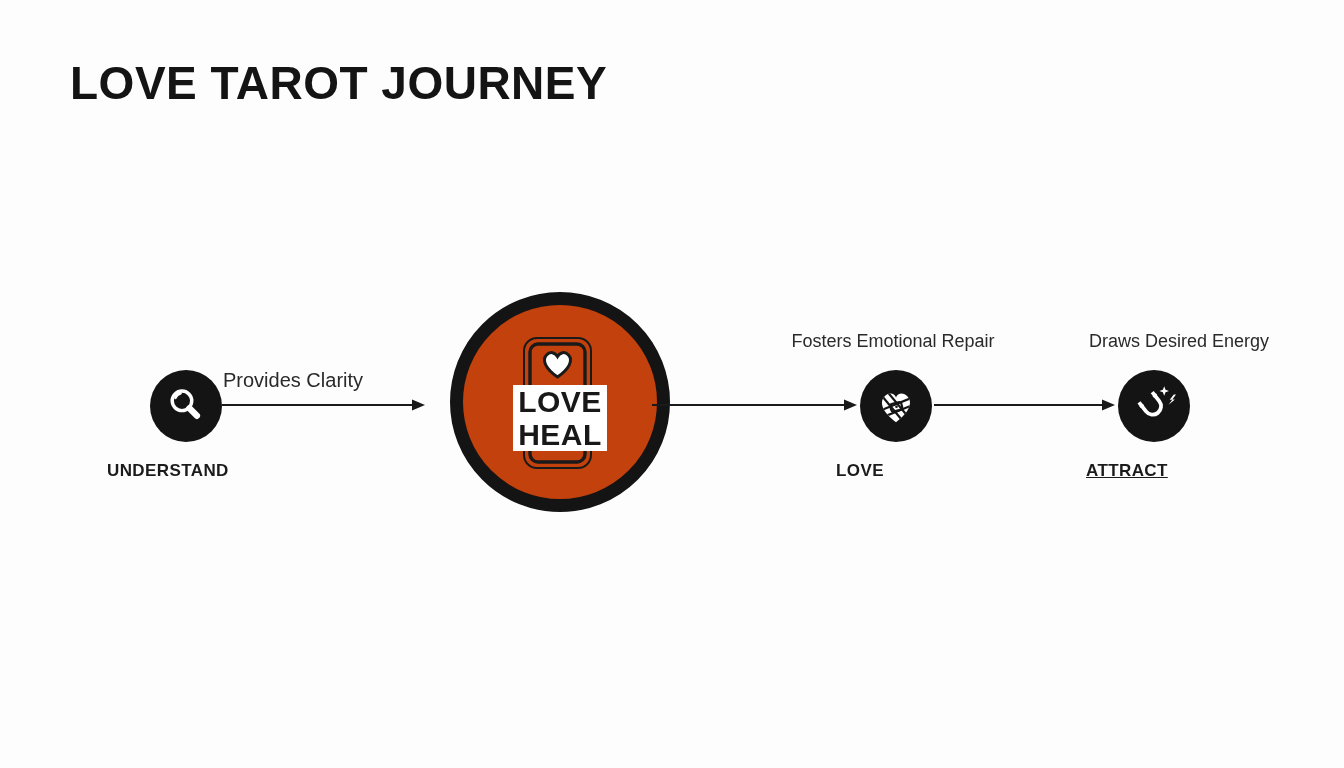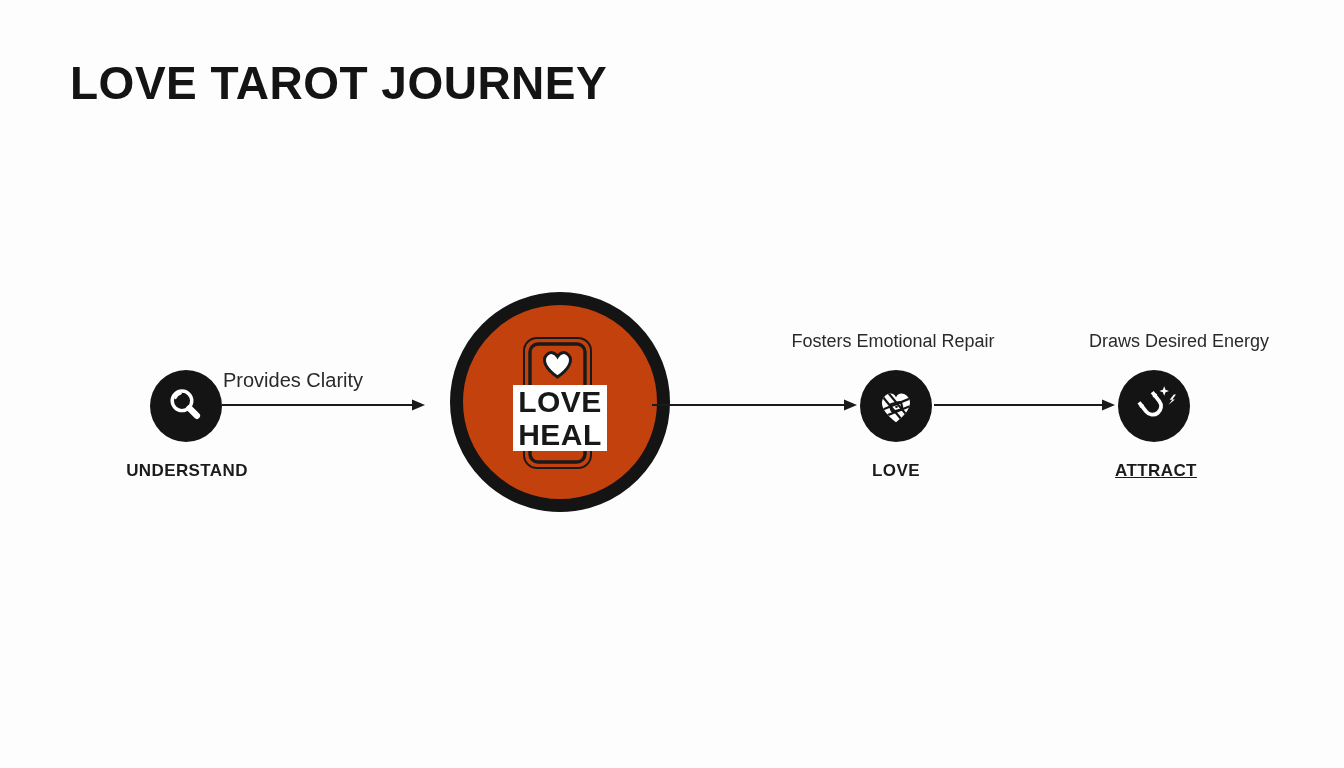--- a/index.html
+++ b/index.html
@@ -20,21 +20,21 @@
 
   
   .node-circle {
     position: absolute; width: 72px; height: 72px;
     background: #141414; border-radius: 50%;
     display: flex; align-items: center; justify-content: center;
   }
   .node-circle svg { display: block; }
 
   .node-label {
-    position: absolute; text-align: center;
+    position: absolute; 
     font-size: 17px; font-weight: 800; letter-spacing: 0.4px;
     color: #1b1b1b;
   }
 
   .annotation {
     position: absolute; text-align: center;
     font-size: 18px; font-weight: 400; color: #2a2a2a;
     white-space: nowrap;
   }
 

